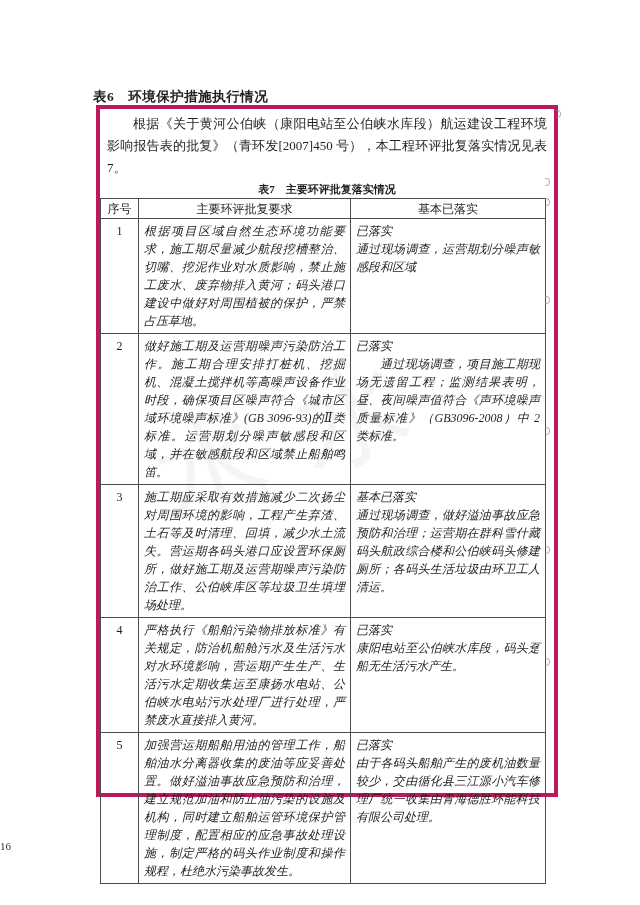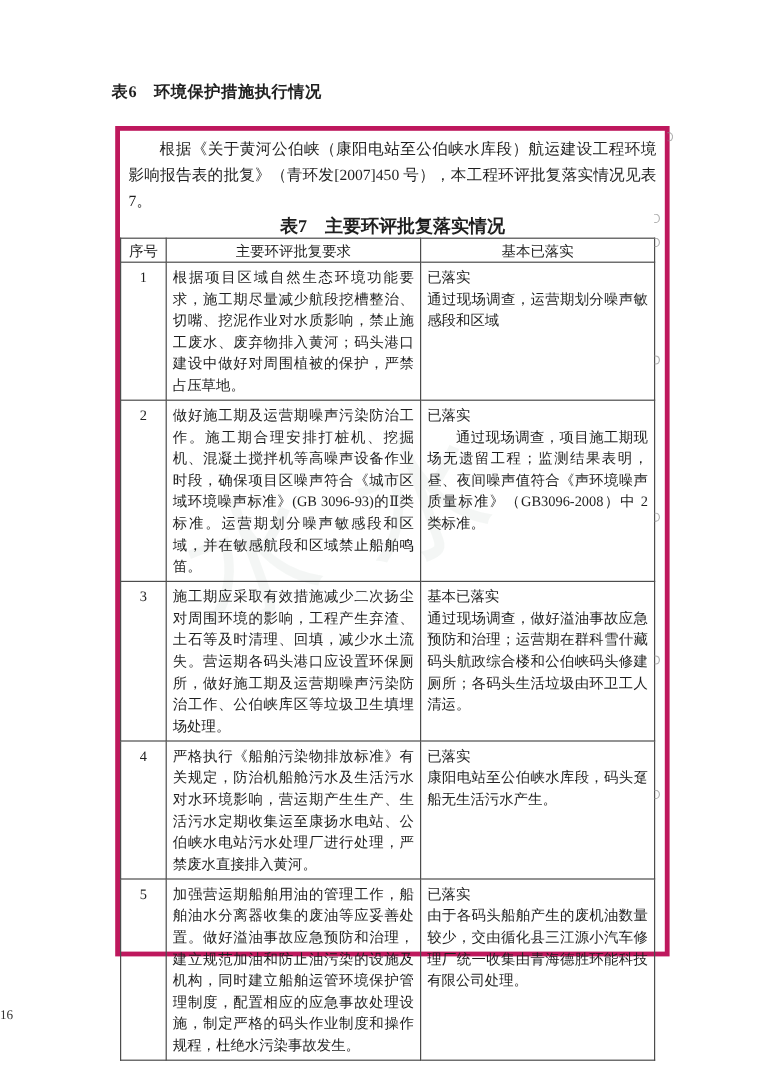--- a/index.html
+++ b/index.html
@@ -22,21 +22,21 @@
     letter-spacing:40px;
     color:#6f8f7c;
     opacity:0.07;
     white-space:nowrap;
     pointer-events:none;
     text-align:center;
   }
 
   .title{
     position:absolute;
-    left:93px;top:68px;
+    left:93px;top:88px;
     font-size:13.5px;
     font-weight:bold;
     margin:0;
     letter-spacing:0.5px;
   }
 
   .outer-box{
     position:absolute;
     left:96px;top:105px;
     width:454px;height:684px;
@@ -48,21 +48,21 @@
     margin:4px 7px 2px 7px;
     font-size:13px;
     line-height:22px;
     text-align:justify;
     text-indent:2em;
   }
 
   .caption{
     text-align:center;
     font-weight:bold;
-    font-size:15px;
+    font-size:11px;
     margin:0 0 1px 0;
     line-height:16px;
   }
 
   table.envtable{
     border-collapse:collapse;
     table-layout:fixed;
     width:445px;
     margin-left:0;
   }
@@ -84,20 +84,21 @@
     height:20px;
     vertical-align:middle;
     line-height:16px;
   }
   td.cell-no{
     text-align:center;
     vertical-align:middle;
   }
   td.cell-req, td.cell-status{
     text-align:justify;
+    font-style:italic;
   }
   .status-detail{margin:0;}
   .status-detail.indent{text-indent:2em;}
 
   .pagenum{
     position:absolute;
     left:0;right:0;top:840px;
     text-align:left;
     font-size:11px;
     color:#333;

